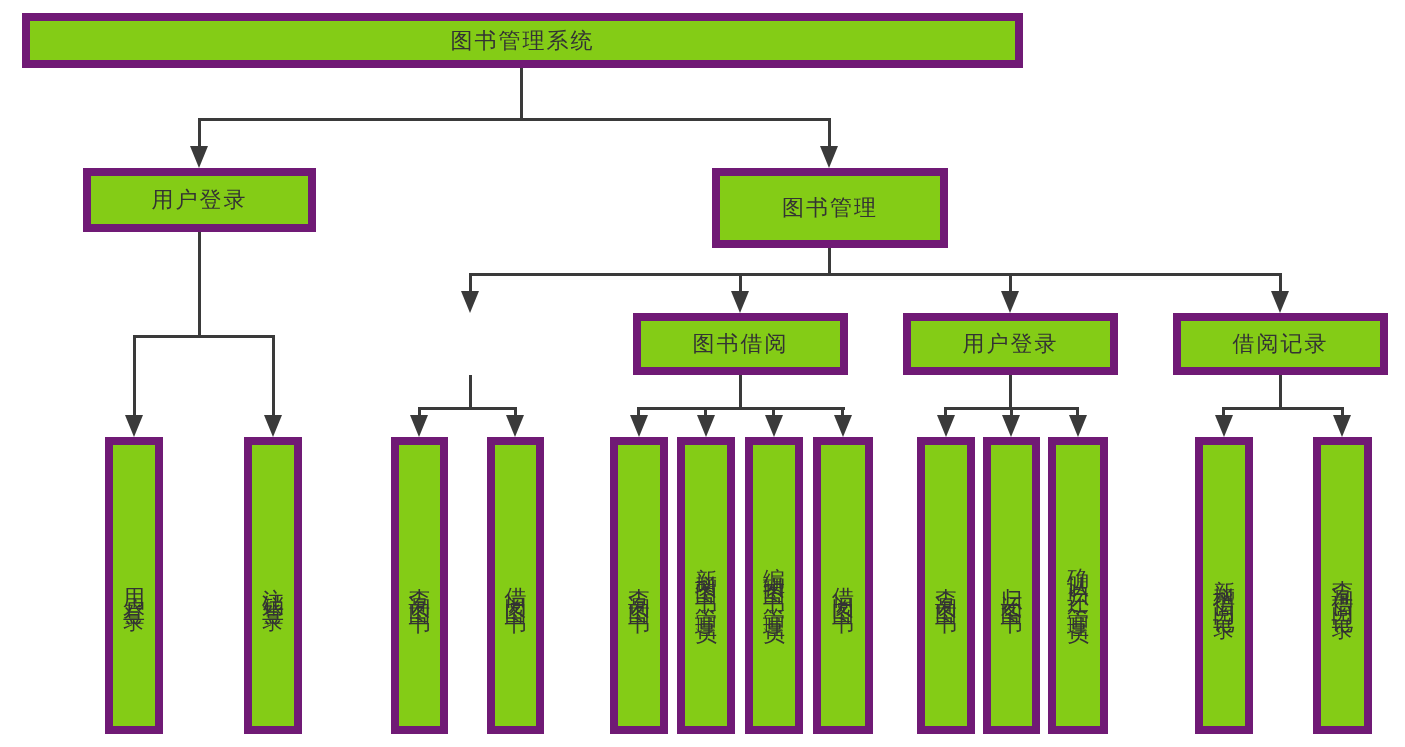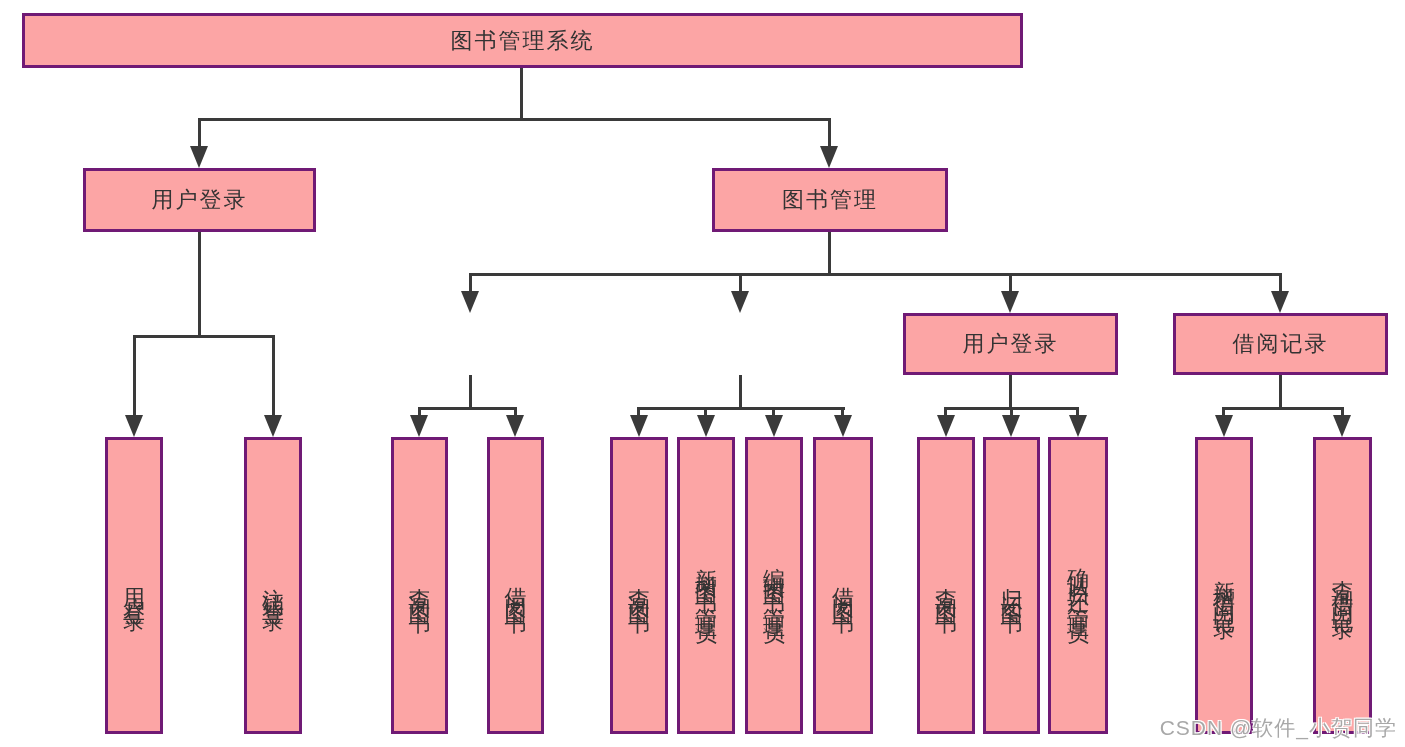--- a/index.html
+++ b/index.html
@@ -3,21 +3,21 @@
 <meta charset="utf-8">
 <style>
   html,body{margin:0;padding:0;background:#fff;}
   body{
     width:1405px;height:747px;position:relative;overflow:hidden;
     font-family:"Liberation Sans","DejaVu Sans",sans-serif;
   }
   .canvas{position:absolute;left:0;top:0;width:1405px;height:747px;background:#fff;}
   .node{
     position:absolute;box-sizing:border-box;
-    border:3px solid #701a75;background:#fca5a5;
+    border:8px solid #701a75;background:#84cc16;
     display:flex;align-items:center;justify-content:center;
     color:#333333;font-size:22px;letter-spacing:2px;
     z-index:2;
   }
   .node .vtext{
     writing-mode:vertical-rl;text-orientation:mixed;
     letter-spacing:8px;line-height:1;white-space:nowrap;
   }
   .hline,.vline{position:absolute;background:#3a3a3a;z-index:1;}
   .hline{height:3px;}
@@ -98,25 +98,28 @@
   <div class="arrow" style="left:1333px;top:415px;"></div>
 
   <div class="node" style="left:22px;top:13px;width:1001px;height:55px;">
     <span>图书管理系统</span>
   </div>
 
   <div class="node" style="left:83px;top:168px;width:233px;height:64px;">
     <span>用户登录</span>
   </div>
 
-  <div class="node" style="left:712px;top:168px;width:236px;height:64px;">
+  <div class="node" style="left:712px;top:168px;width:236px;height:80px;">
     <span>图书管理</span>
   </div>
 
 
+  <div class="node" style="left:633px;top:313px;width:215px;height:62px;">
+    <span>图书借阅</span>
+  </div>
 
   <div class="node" style="left:903px;top:313px;width:215px;height:62px;">
     <span>用户登录</span>
   </div>
 
   <div class="node" style="left:1173px;top:313px;width:215px;height:62px;">
     <span>借阅记录</span>
   </div>
 
   <div class="node" style="left:105px;top:437px;width:58px;height:297px;">
@@ -156,15 +159,14 @@
     <span class="vtext">确认归还（管理员）</span>
   </div>
 
   <div class="node" style="left:1195px;top:437px;width:58px;height:297px;">
     <span class="vtext">新增借阅记录</span>
   </div>
   <div class="node" style="left:1313px;top:437px;width:59px;height:297px;">
     <span class="vtext">查询借阅记录</span>
   </div>
 
-  <div class="watermark">CSDN @软件_小贺同学</div>
 
 </div>
 
 </body></html>

